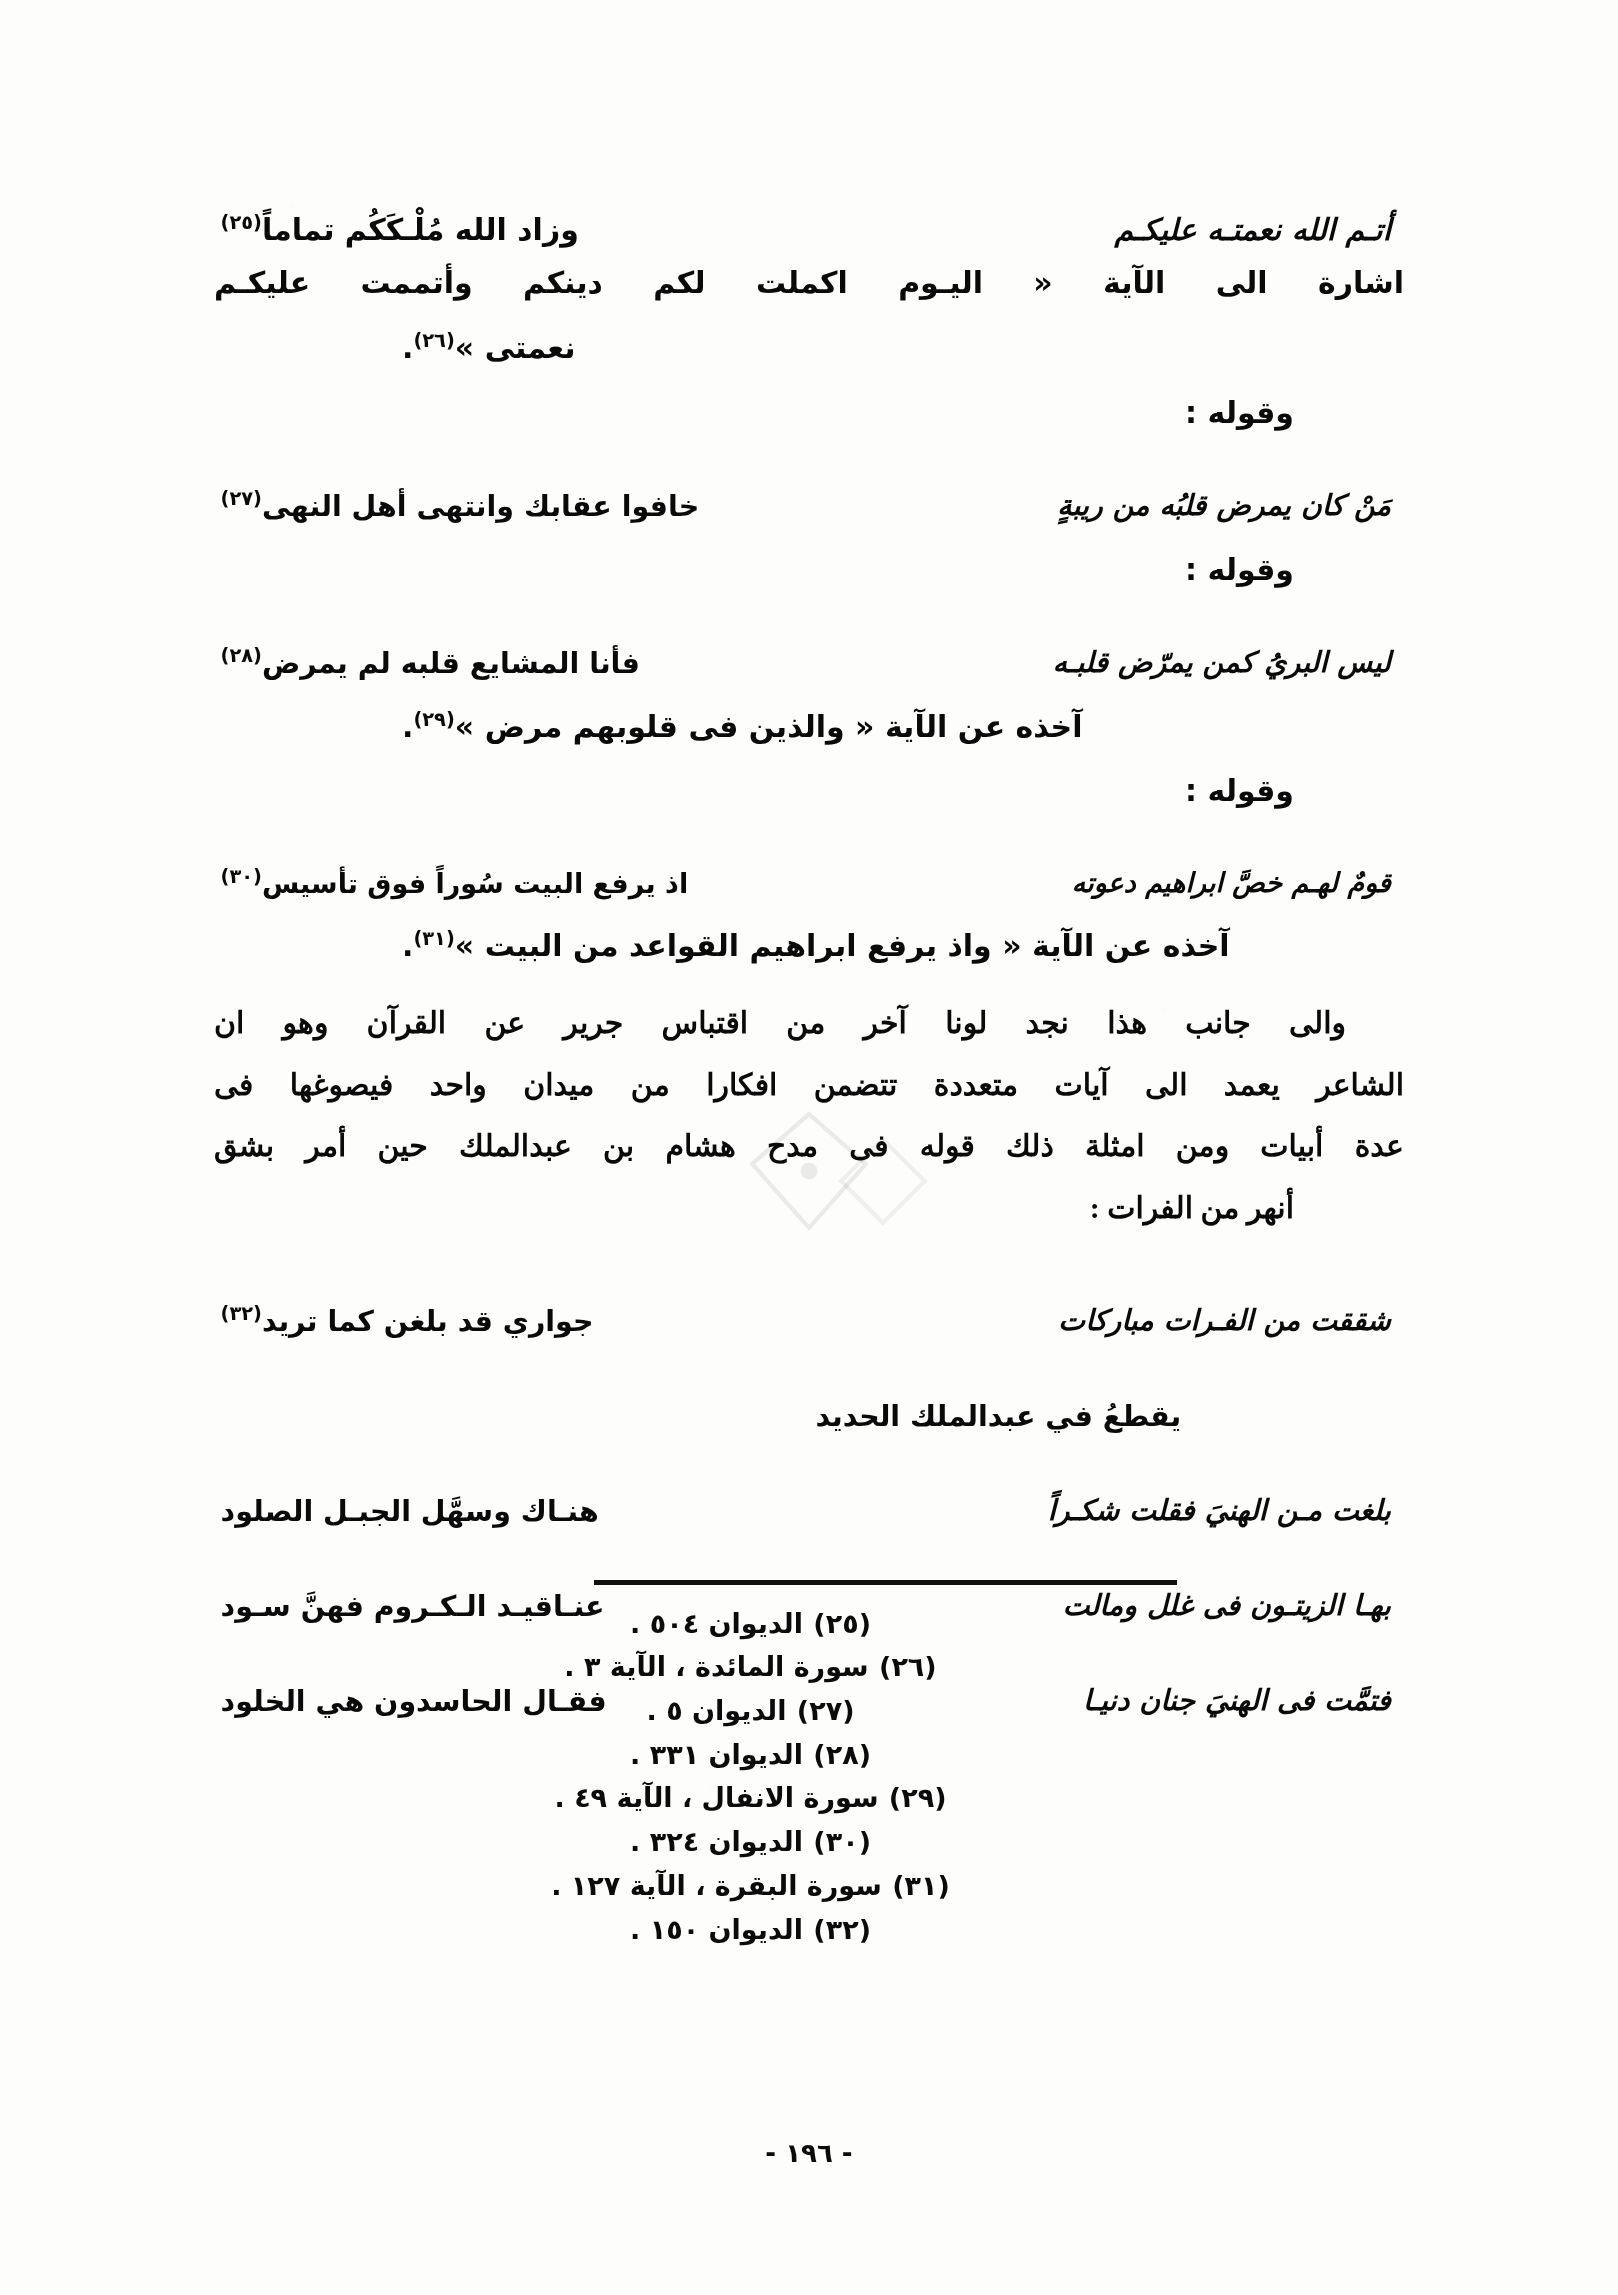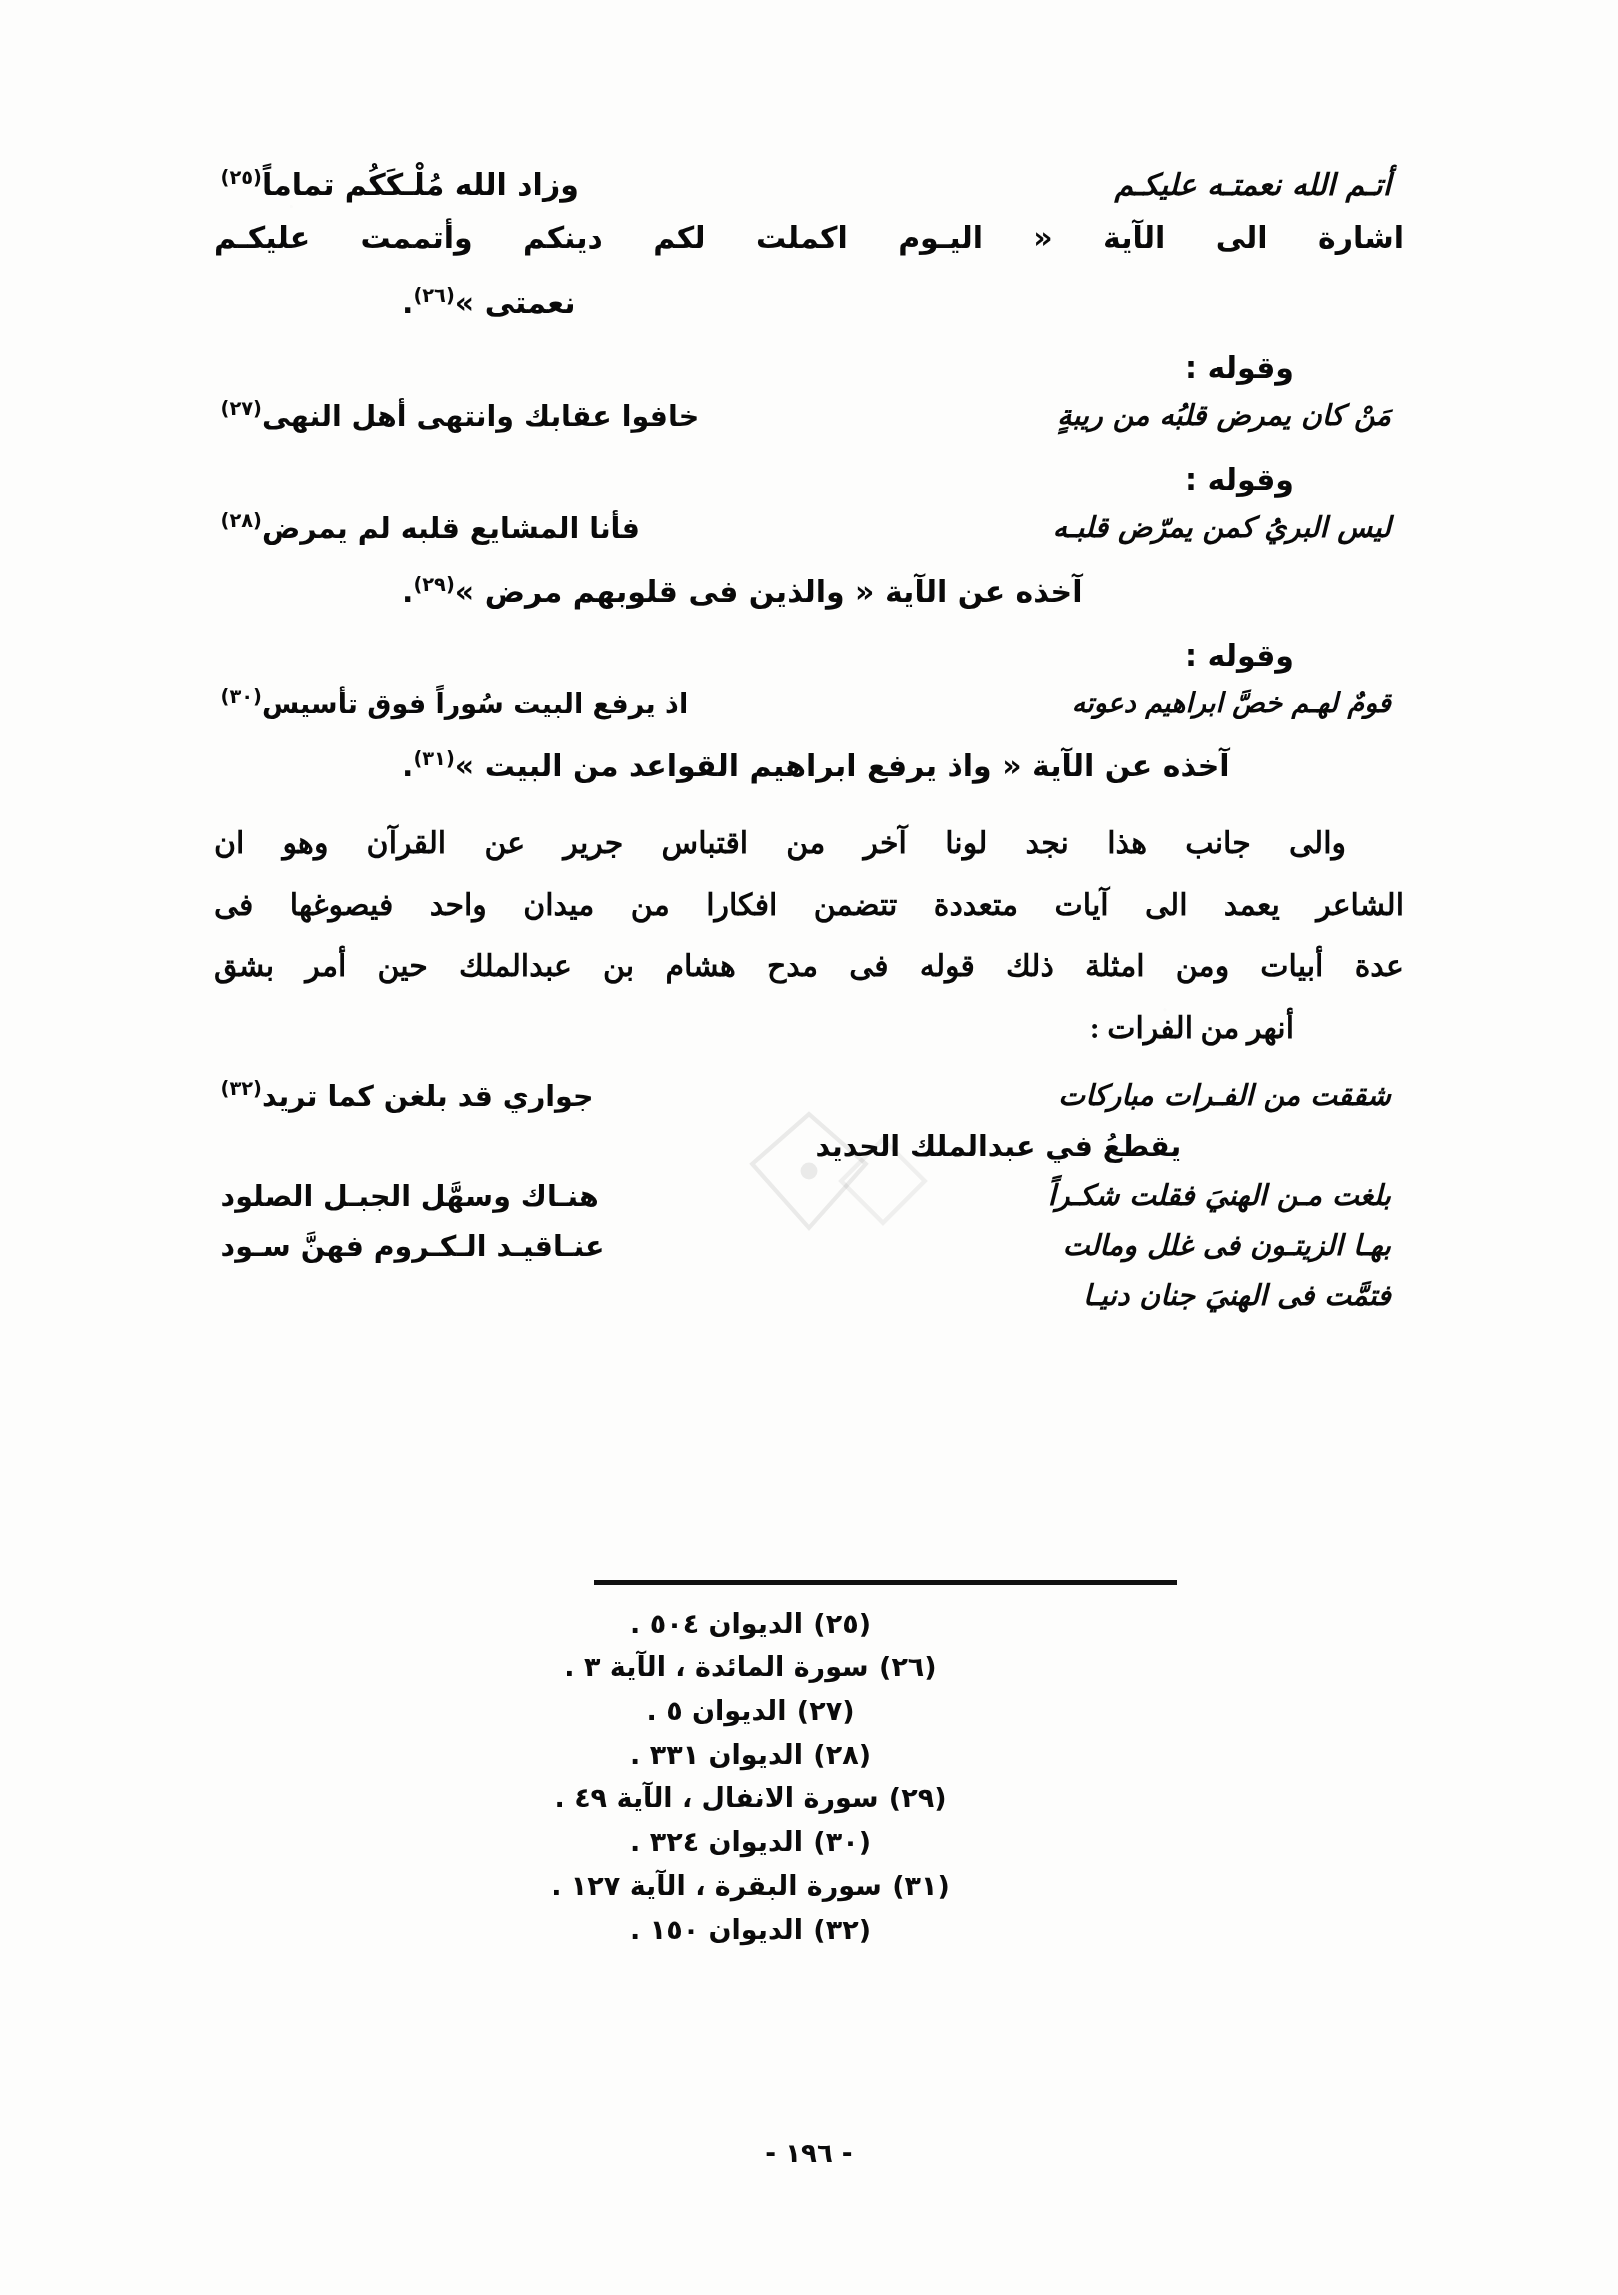--- a/index.html
+++ b/index.html
@@ -35,20 +35,21 @@
     direction: rtl;
   }
 
   
   .ar {
     font-family: "DejaVu Sans", "Liberation Sans", sans-serif;
     color: #0a0a0a;
     direction: rtl;
     text-align: right;
     font-weight: 600;
+    margin-top: 45px;
   }
   .quran-line {
     font-size: 30px;
     line-height: 1.62;
     letter-spacing: 0.3px;
     margin: 0 0 3.9px 0;
     text-align: justify;
     text-align-last: justify;
   }
   .quran-line.tail {
@@ -261,20 +262,21 @@
     <div class="verse tight ar">
       <div class="hemi first ar">بلغت مـن الهنيَ فقلت شكـراً</div>
       <div class="hemi second ar"><span>هنـاك وسهَّل الجبـل الصلود</span><span class="note-ref"></span></div>
     </div>
     <div class="verse tight ar">
       <div class="hemi first ar">بهـا الزيتـون فى غلل ومالت</div>
       <div class="hemi second ar"><span>عنـاقيـد الـكـروم فهنَّ سـود</span><span class="note-ref"></span></div>
     </div>
     <div class="verse tight ar">
       <div class="hemi first ar">فتمَّت فى الهنيَ جنان دنيـا</div>
+      <div class="hemi second ar"><span>فقـال الحاسدون هي الخلود</span><span class="note-ref"></span></div>
     </div>
 
   </div>
 
   <div class="footnote-zone">
     <div class="footnote-rule"></div>
     <ul class="footnotes">
       <li><span class="fn-num">(٢٥)</span><span>الديوان ٥٠٤ .</span></li>
       <li><span class="fn-num">(٢٦)</span><span>سورة المائدة ، الآية ٣ .</span></li>
       <li><span class="fn-num">(٢٧)</span><span>الديوان ٥ .</span></li>

